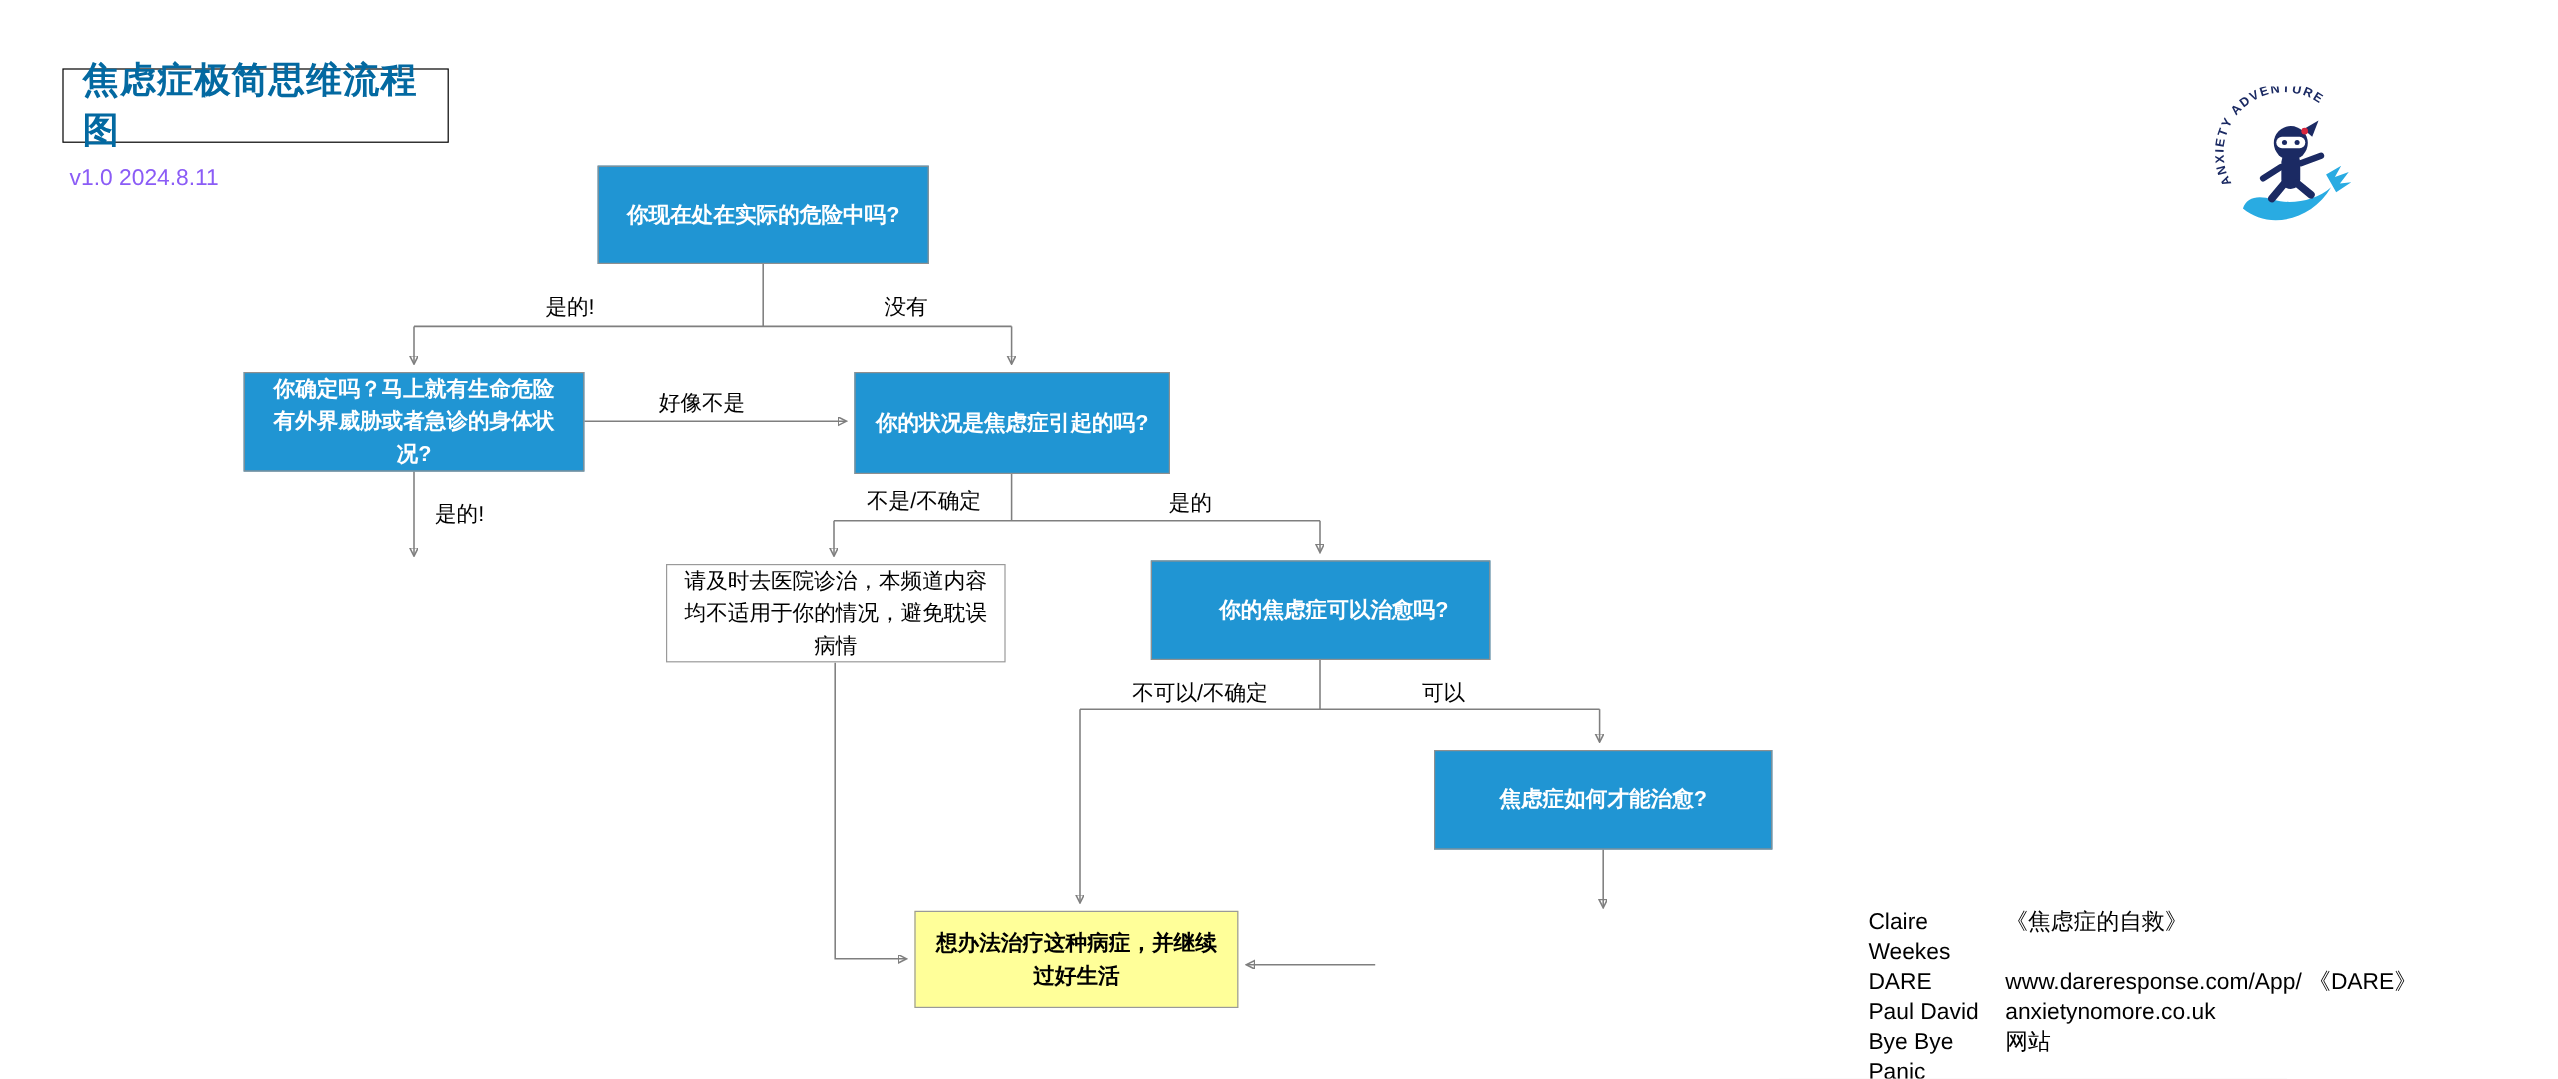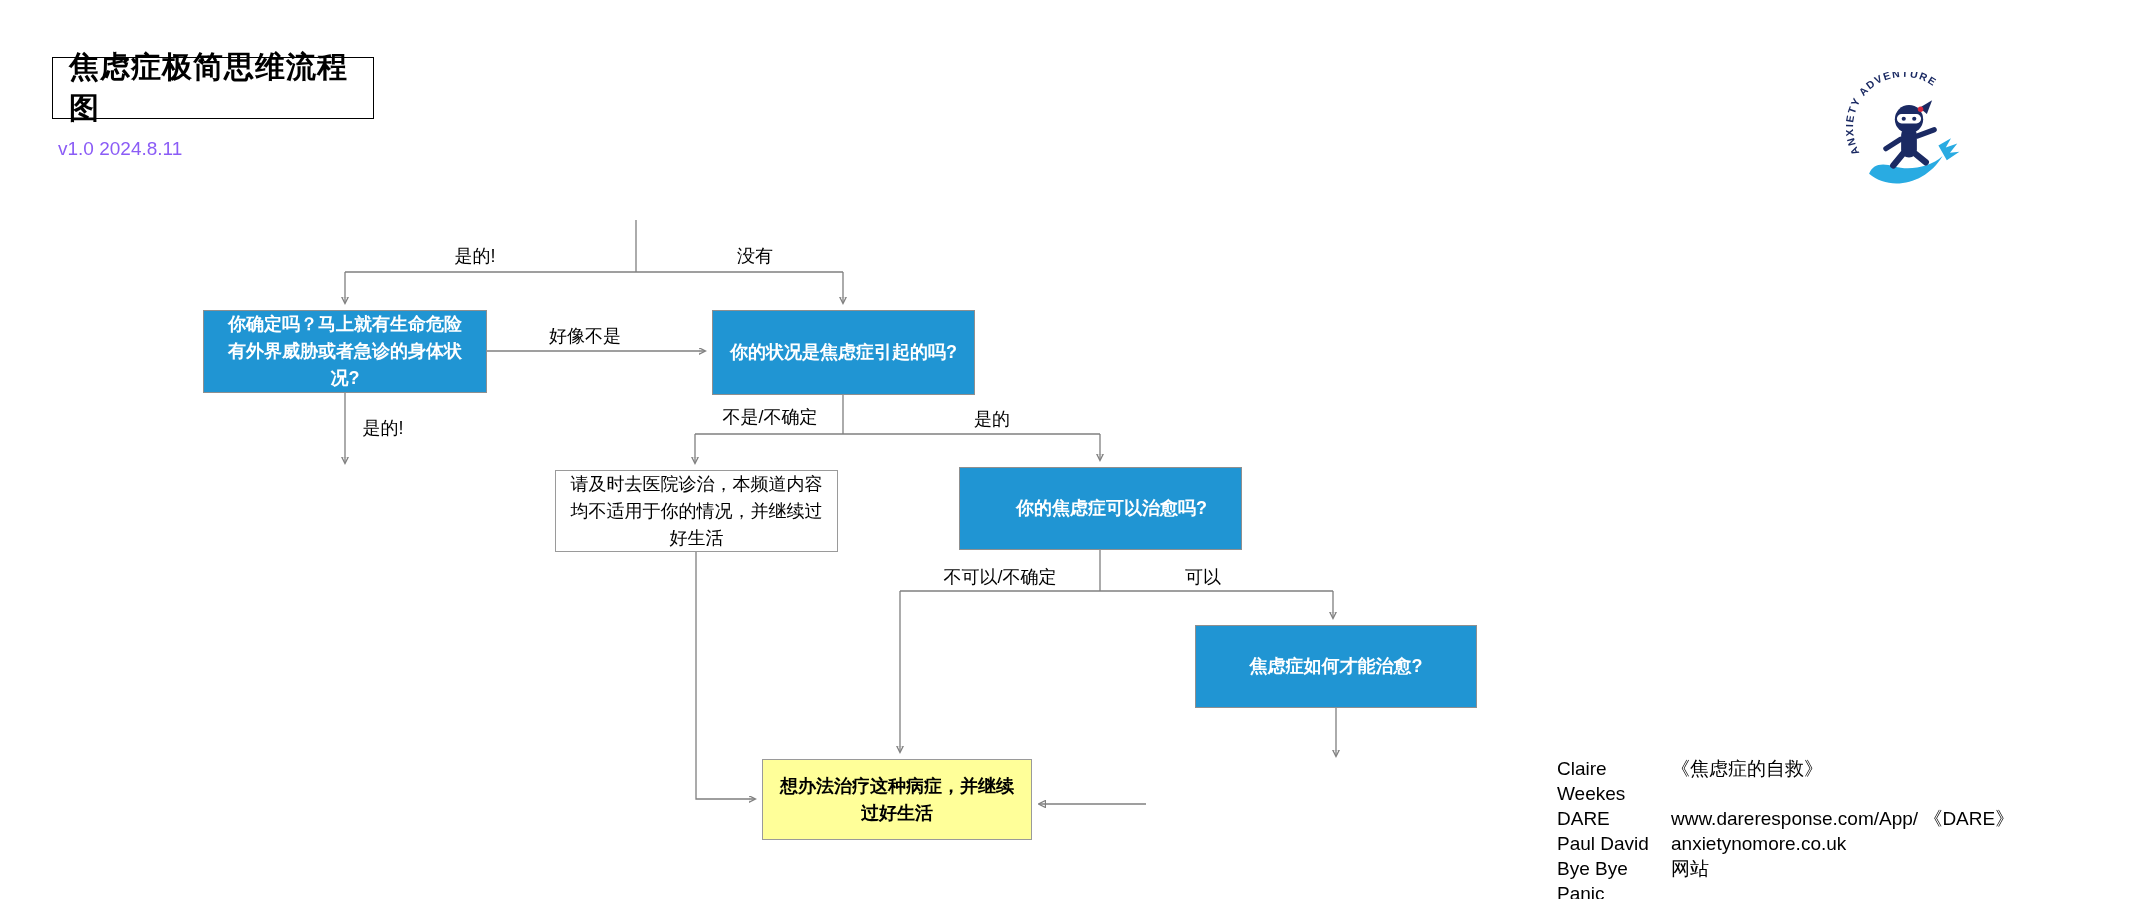--- a/index.html
+++ b/index.html
@@ -13,21 +13,21 @@
   *{margin:0;padding:0;box-sizing:border-box;}
   html,body{background:#f4f4f4;}
   body{font-family:"Liberation Sans","DejaVu Sans",sans-serif;}
   .canvas{
     position:relative;width:2132px;height:899px;background:#ffffff;overflow:hidden;
   }
   
   .title-box{
     position:absolute;left:52px;top:57px;width:322px;height:62px;
     border:1px solid #000;display:flex;align-items:center;padding-left:16px;
-    font-size:30px;font-weight:600;color:#000000;letter-spacing:1px;background:#fff;
+    font-size:30px;font-weight:600;color:#0369a1;letter-spacing:1px;background:#fff;
   }
   .version{
     position:absolute;left:58px;top:138px;font-size:19px;color:#8b5cf6;
   }
   
   .node{
     position:absolute;display:flex;align-items:center;justify-content:center;
     text-align:center;font-size:18px;line-height:1.5;white-space:pre-line;
     padding:4px 14px;
   }
@@ -112,24 +112,25 @@
       <line x1="65" y1="77" x2="76" y2="86" stroke="#1B2A63" stroke-width="6" stroke-linecap="round"></line>
       <polygon points="70,34 82,27 77,40" fill="#1B2A63"></polygon>
       <circle cx="60" cy="45" r="13.5" fill="#1B2A63"></circle>
       <rect x="48.5" y="40" width="23" height="9" rx="4.5" fill="#ffffff"></rect>
       <circle cx="55" cy="44.5" r="2" fill="#1B2A63"></circle>
       <circle cx="65" cy="44.5" r="2" fill="#1B2A63"></circle>
       <circle cx="71" cy="35.5" r="2.6" fill="#D7263D"></circle>
     </g>
   </svg>
 
+  <div class="node blue" style="left:498px;  top:138px; width:276px; height:82px;">你现在处在实际的危险中吗?</div>
   <div class="node blue" style="left:203px;  top:310px; width:284px; height:83px;">你确定吗？马上就有生命危险
 有外界威胁或者急诊的身体状况?</div>
   <div class="node blue" style="left:712px;  top:310px; width:263px; height:85px;">你的状况是焦虑症引起的吗?</div>
-  <div class="node plain" style="left:555px;  top:470px; width:283px; height:82px;">请及时去医院诊治，本频道内容均不适用于你的情况，并继续过好生活</div>
+  <div class="node plain" style="left:555px;  top:470px; width:283px; height:82px;">请及时去医院诊治，本频道内容均不适用于你的情况，避免耽误病情</div>
   <div class="node blue" style="left:959px;  top:467px; width:283px; height:83px;padding-left:36px;">你的焦虑症可以治愈吗?</div>
   <div class="node blue" style="left:1195px; top:625px; width:282px; height:83px;">焦虑症如何才能治愈?</div>
   <div class="node yellow" style="left:762px;  top:759px; width:270px; height:81px;">想办法治疗这种病症，并继续过好生活</div>
 
   <div class="edge-label" style="left:475px;  top:256px;">是的!</div>
   <div class="edge-label" style="left:755px;  top:256px;">没有</div>
   <div class="edge-label" style="left:585px;  top:336px;">好像不是</div>
   <div class="edge-label" style="left:383px;  top:428px;">是的!</div>
   <div class="edge-label" style="left:770px;  top:417px;">不是/不确定</div>
   <div class="edge-label" style="left:992px;  top:419px;">是的</div>

